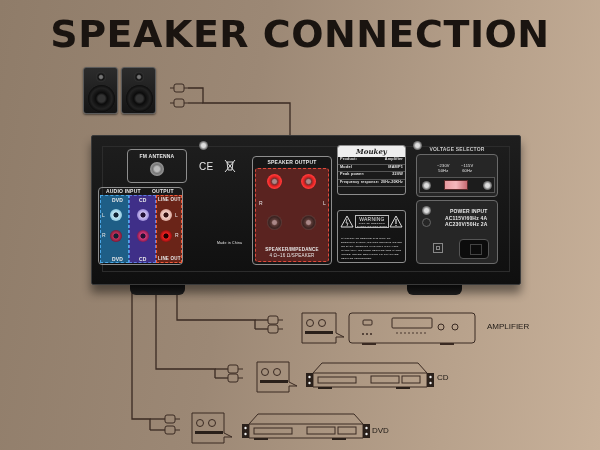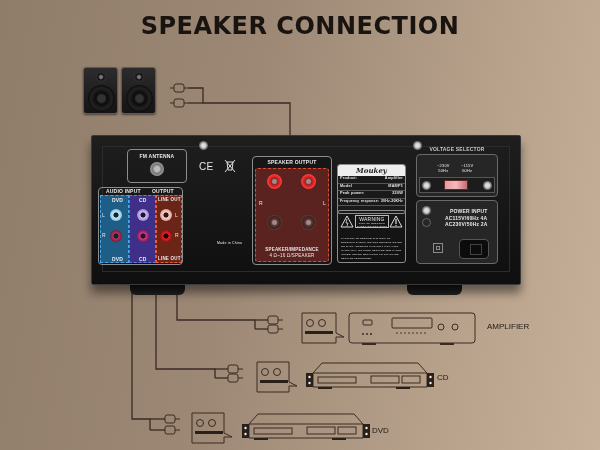--- a/index.html
+++ b/index.html
@@ -4,21 +4,21 @@
 <style>
   * { box-sizing: border-box; margin: 0; padding: 0; }
   html, body { width: 600px; height: 450px; overflow: hidden; }
   body {
     position: relative;
     font-family: "Liberation Sans", sans-serif;
     background: linear-gradient(100deg, #8f7c69 0%, #9c8875 40%, #b7a18b 75%, #c8b19a 100%);
   }
   .title {
     position: absolute; left: 0; top: 12px; width: 600px; text-align: center;
-    font-family: "DejaVu Sans", sans-serif; font-weight: 900; font-size: 24px;
+    font-family: "DejaVu Sans", sans-serif; font-weight: 900; font-size: 38px;
     letter-spacing: 0.5px; color: #1a1410;
   }
   .wires { position: absolute; left: 0; top: 0; width: 600px; height: 450px; pointer-events: none; }
   .speaker {
     position: absolute; top: 67px; width: 35px; height: 47px;
     background: linear-gradient(180deg,#2c2c2c,#141414);
     border-radius: 3px; border: 1px solid #5a5a5a;
     box-shadow: 0 1px 2px rgba(0,0,0,.5);
   }
   .speaker .tweeter { position:absolute; left:12px; top:4px; width:10px; height:10px; border-radius:50%;
@@ -236,21 +236,21 @@
     <div class="post" style="left:14px;top:17px;background:radial-gradient(circle,#a88 0 18%,#7a3030 30%,#e02020 45%,#ff3a3a 65%,#a01010 100%);"></div>
     <div class="post" style="left:48px;top:17px;background:radial-gradient(circle,#a88 0 18%,#7a3030 30%,#e02020 45%,#ff3a3a 65%,#a01010 100%);"></div>
     <div class="post" style="left:14px;top:58px;background:radial-gradient(circle,#a88 0 18%,#5a3a36 30%,#3a2220 55%,#6a4642 75%,#2a1816 100%);"></div>
     <div class="post" style="left:48px;top:58px;background:radial-gradient(circle,#a88 0 18%,#5a3a36 30%,#3a2220 55%,#6a4642 75%,#2a1816 100%);"></div>
     <div class="lbl" style="left:6px;top:43px;font-weight:normal;">R</div>
     <div class="lbl" style="left:70px;top:43px;font-weight:normal;">L</div>
     <div class="lbl" style="left:0;width:78px;text-align:center;top:90px;font-size:4.5px;">SPEAKER/IMPEDANCE</div>
     <div class="lbl" style="left:0;width:78px;text-align:center;top:96px;font-size:4.5px;font-weight:normal;">4 Ω~16 Ω/SPEAKER</div>
   </div>
 
-  <div style="position:absolute;left:245px;top:28px;width:69px;height:50px;border:1px solid #8d8d8d;border-radius:3px;background:#1a1a1a;overflow:hidden;">
+  <div style="position:absolute;left:245px;top:9px;width:69px;height:50px;border:1px solid #8d8d8d;border-radius:3px;background:#1a1a1a;overflow:hidden;">
     <div style="background:#eee;height:11px;color:#222;font-family:'DejaVu Serif',serif;font-style:italic;font-weight:bold;font-size:7px;text-align:center;line-height:11px;">Moukey</div>
     <div style="display:flex;justify-content:space-between;padding:0 2px;border-bottom:1px solid #555;height:7.5px;">
       <span class="lbl" style="position:static;font-size:3.8px;">Product:</span>
       <span class="lbl" style="position:static;font-size:3.8px;">Amplifier</span>
     </div>
     <div style="display:flex;justify-content:space-between;padding:0 2px;border-bottom:1px solid #555;height:7.5px;">
       <span class="lbl" style="position:static;font-size:3.8px;">Model</span>
       <span class="lbl" style="position:static;font-size:3.8px;">MAMP1</span>
     </div>
     <div style="display:flex;justify-content:space-between;padding:0 2px;border-bottom:1px solid #555;height:7.5px;">

